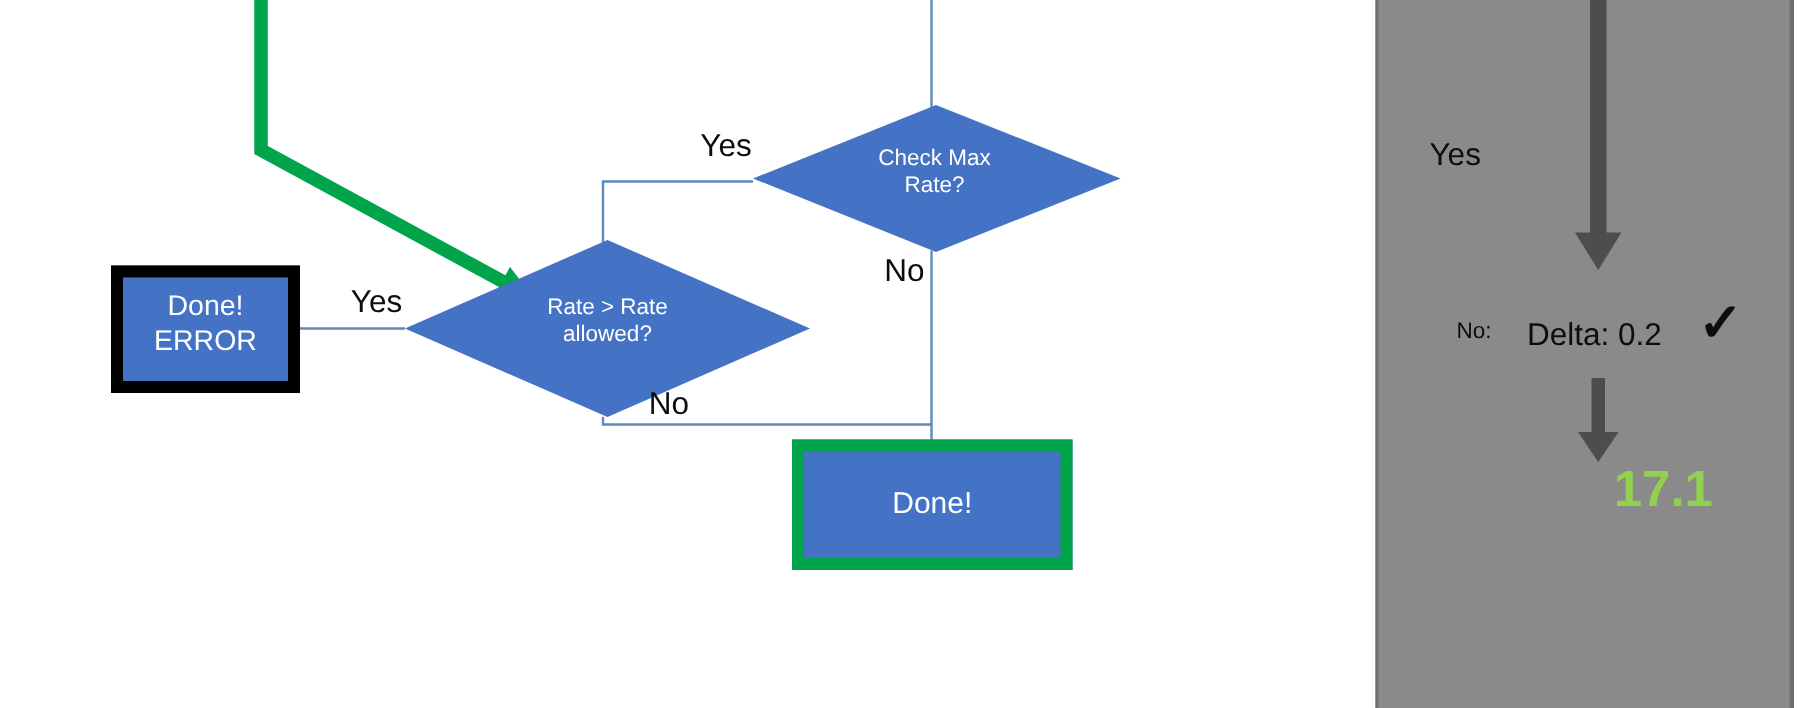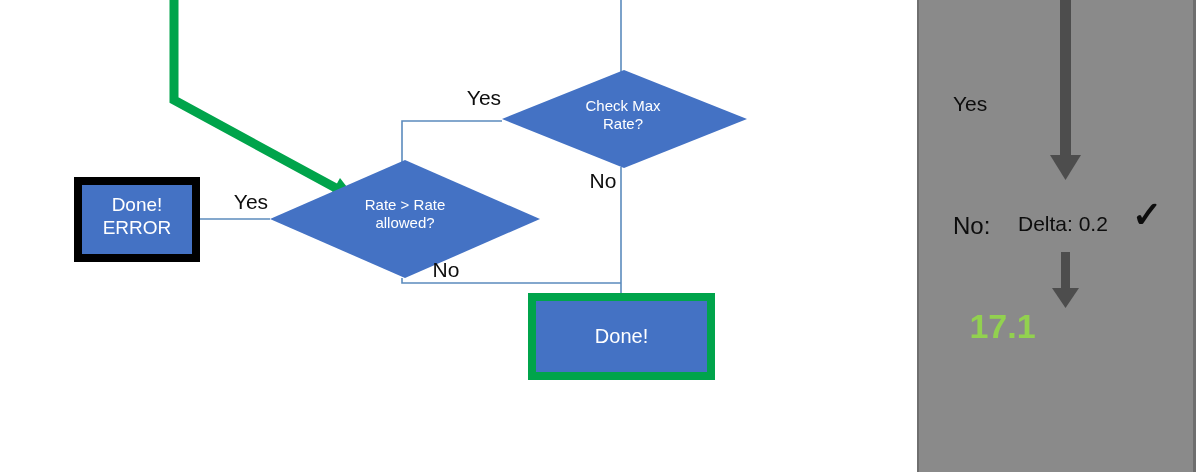--- a/index.html
+++ b/index.html
@@ -133,41 +133,41 @@
     color: #0d0d0d;
     font-family: "Liberation Sans", sans-serif;
     white-space: nowrap;
   }
   .p-yes {
     left: 34px;
     top: 92px;
     font-size: 21px;
   }
   .p-no {
-    left: 34px;
+    left: 52px;
     top: 212px;
-    font-size: 24px;
+    font-size: 15px;
   }
   .p-delta {
     left: 99px;
     top: 212px;
     font-size: 21px;
   }
   .p-check {
     left: 213px;
     top: 197px;
     font-size: 36px;
     line-height: 1;
     font-weight: 700;
   }
   .p-value {
     left: 0;
     top: 307px;
     width: 279px;
-    text-align: center;
+    text-align: right;
     font-size: 34px;
     font-weight: 700;
     color: #92d14f;
     transform: translateX(-56px);
   }
 </style>
 </head>
 <body>
 
 <div id="canvas">

